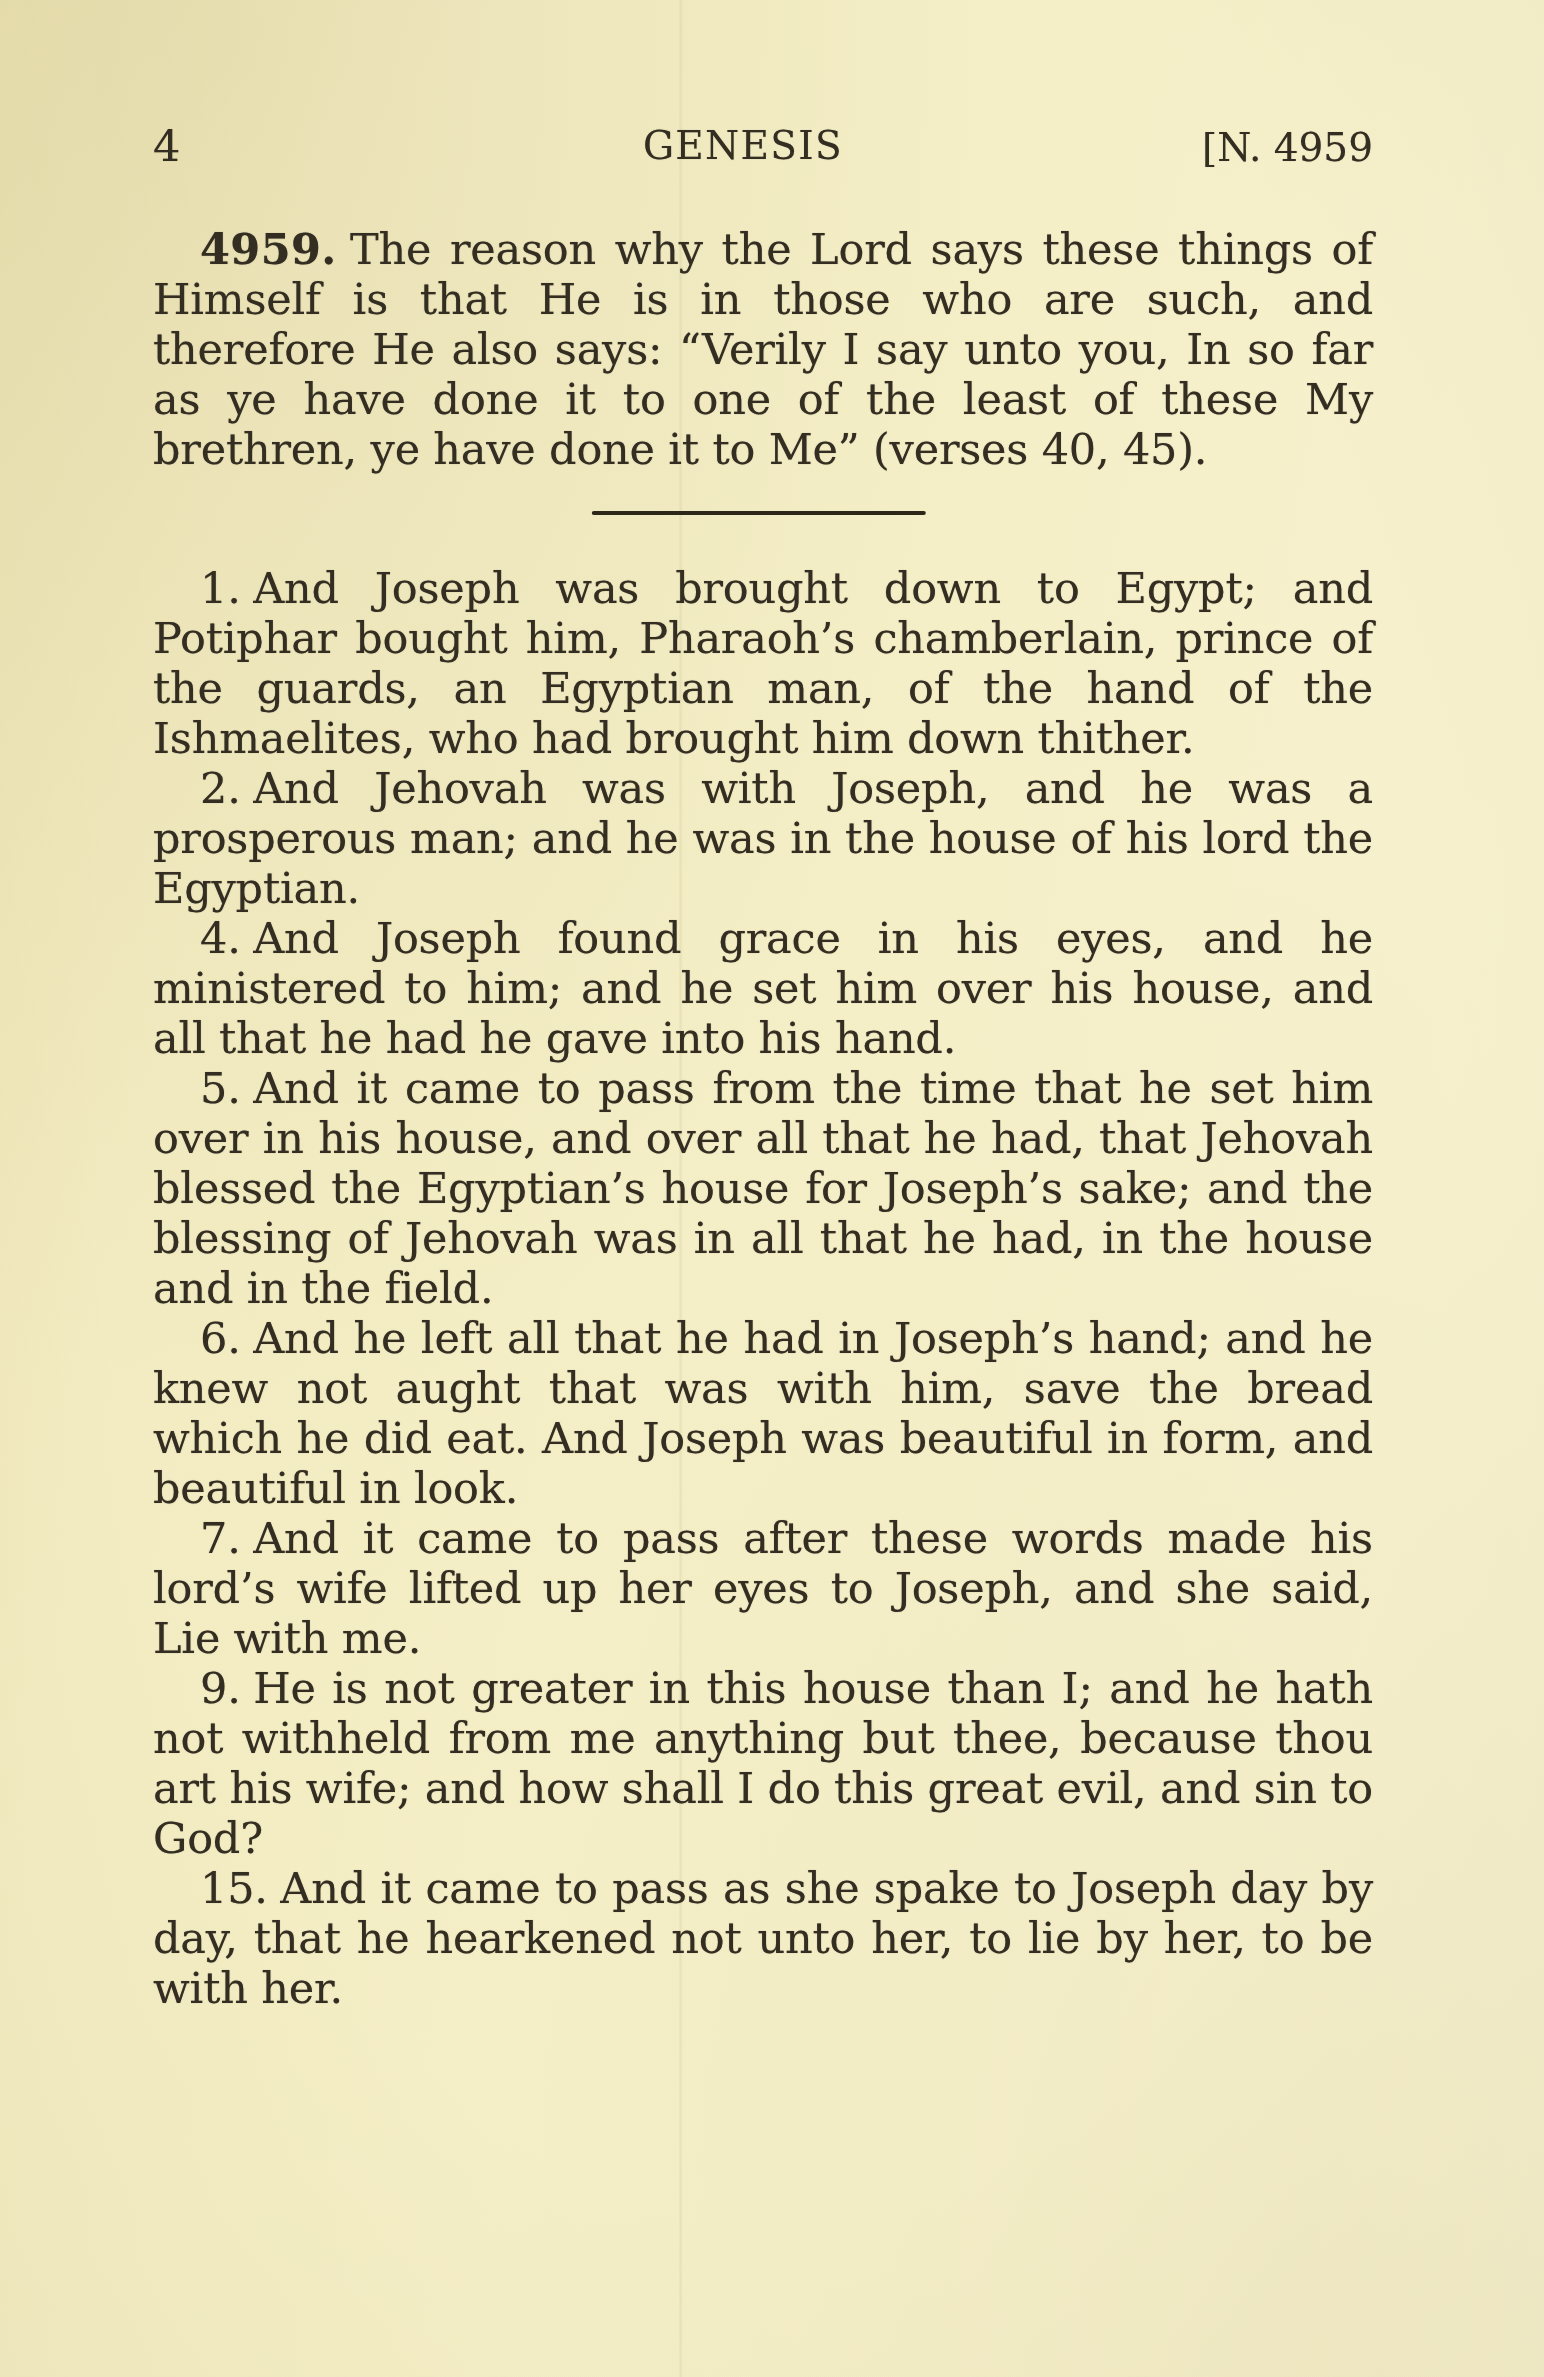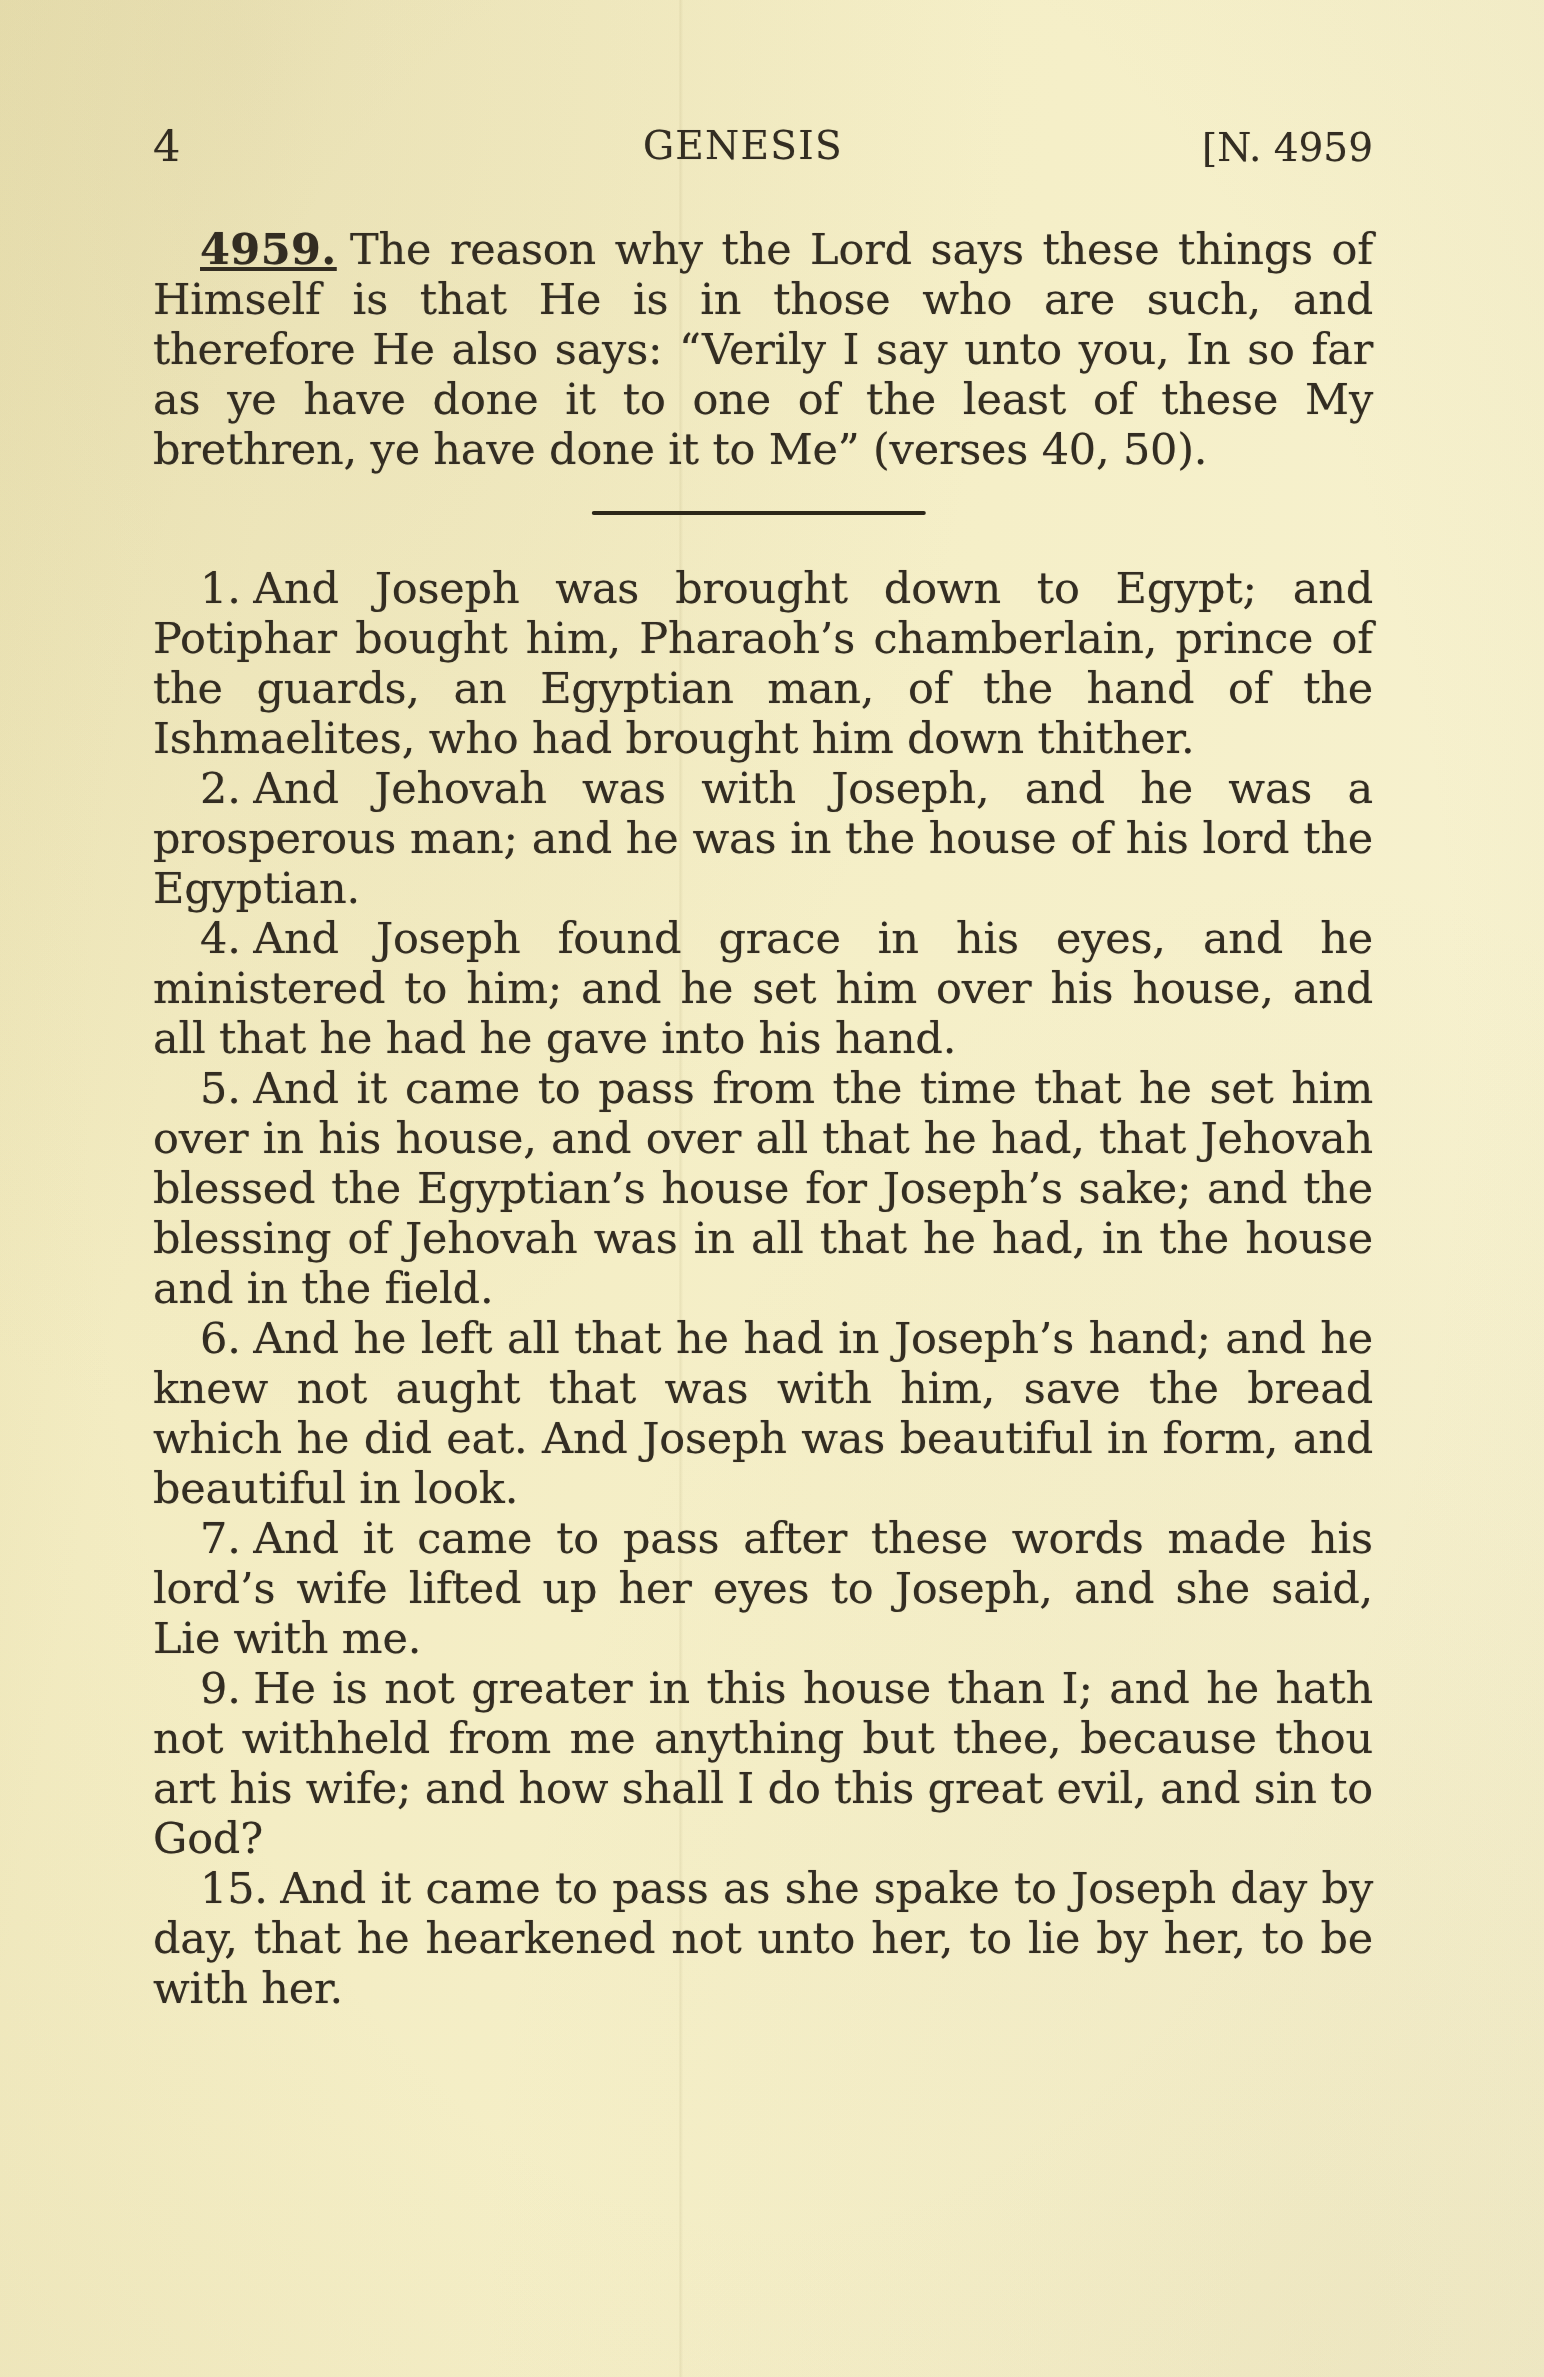--- a/index.html
+++ b/index.html
@@ -65,21 +65,20 @@
     letter-spacing: -0.2px;
     text-align: justify;
     text-indent: 47px;
     text-shadow: 0 0 0.9px rgba(51,45,34,0.5);
   }
   .section-para { margin-top: 53px; }
   .sec-num {
     font-weight: bold;
     padding-right: 13.4px;
     letter-spacing: 0.4px;
-    text-decoration: underline;
   }
   .verse-num { padding-right: 12.5px; }
   .divider {
     width: 334px;
     height: 4.2px;
     margin: 37px auto 0 auto;
     transform: translateX(-4.2px);
     background: #2c2719;
     border-radius: 2.5px;
   }
@@ -103,21 +102,21 @@
 
   <div class="content">
 
     <header class="page-header">
       <span class="pg-num">4</span>
       <span class="running-title">GENESIS</span>
       <span class="section-ref">[N. 4959</span>
     </header>
 
     <p class="section-para">
-      <span class="sec-num">4959.</span><span>The reason why the Lord says these things of Himself is that He is in those who are such, and therefore He also says: “Verily I say unto you, In so far as ye have done it to one of the least of these My brethren, ye have done it to Me” (verses 40, 50).</span>
+      <span class="sec-num">4959.</span><span>The reason why the Lord says these things of Himself is that He is in those who are such, and therefore He also says: “Verily I say unto you, In so far as ye have done it to one of the least of these My brethren, ye have done it to Me” (verses 40, 45).</span>
     </p>
 
     <div class="divider"></div>
 
 
     <div class="verses">
         <p class="verse"><span class="verse-num">1.</span><span>And Joseph was brought down to Egypt; and Potiphar bought him, Pharaoh’s chamberlain, prince of the guards, an Egyptian man, of the hand of the Ishmaelites, who had brought him down thither.</span></p>
         <p class="verse"><span class="verse-num">2.</span><span>And Jehovah was with Joseph, and he was a prosperous man; and he was in the house of his lord the Egyptian.</span></p>
         <p class="verse"><span class="verse-num">4.</span><span>And Joseph found grace in his eyes, and he ministered to him; and he set him over his house, and all that he had he gave into his hand.</span></p>
         <p class="verse"><span class="verse-num">5.</span><span>And it came to pass from the time that he set him over in his house, and over all that he had, that Jehovah blessed the Egyptian’s house for Joseph’s sake; and the blessing of Jehovah was in all that he had, in the house and in the field.</span></p>

